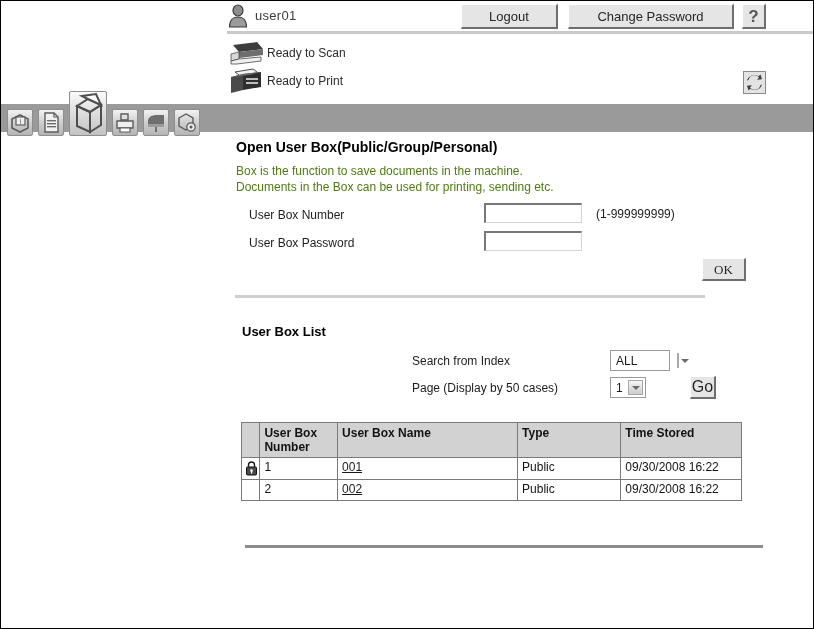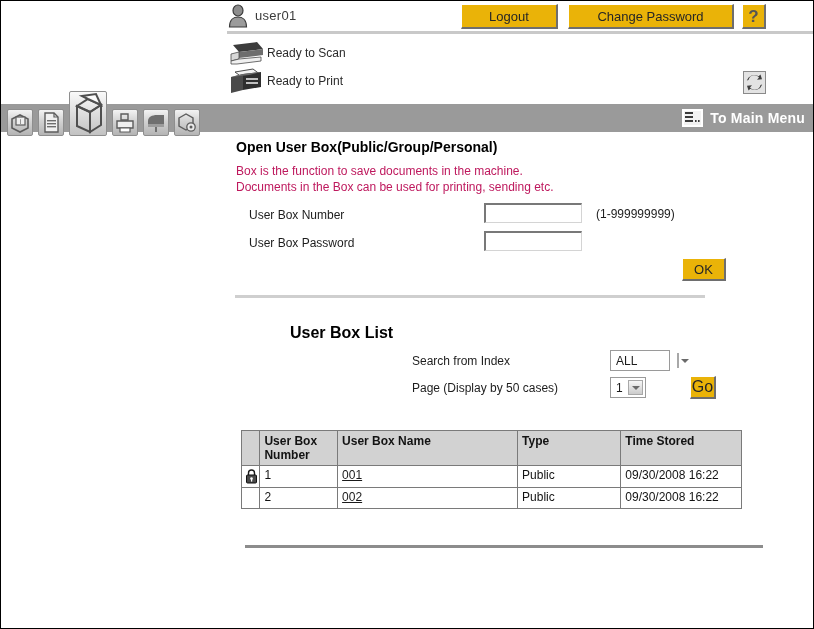--- a/index.html
+++ b/index.html
@@ -44,21 +44,21 @@
   #user-name {
     position: absolute;
     left: 28px; top: 6px;
     font-size: 13px;
     color: #3b3b3b;
     letter-spacing: 0.3px;
     white-space: nowrap;
   }
   .win-btn {
     position: absolute;
-    background: #eab308;
+    background: #e5e5e5;
     border-top: 1px solid #ffffff;
     border-left: 1px solid #ffffff;
     border-right: 2px solid #6e6e6e;
     border-bottom: 2px solid #6e6e6e;
     box-sizing: border-box;
     font-family: "Liberation Sans", sans-serif;
     font-size: 13px;
     color: #262626;
     text-align: center;
     cursor: pointer;
@@ -232,21 +232,21 @@
     left: 9px; top: 7px;
     font-size: 14px;
     font-weight: bold;
     color: #000000;
     white-space: nowrap;
   }
   #page-desc {
     position: absolute;
     left: 9px; top: 31px;
     font-size: 12px;
-    color: #be185d;
+    color: #4d7c0f;
     line-height: 16px;
   }
 
   #form-area {
     position: absolute;
     left: 0; top: 70px;
     width: 586px;
   }
   .form-row {
     position: relative;
@@ -277,44 +277,43 @@
   #userbox-number-hint {
     position: absolute;
     left: 359px; top: 5px;
     font-size: 12px;
     color: #1d1d1d;
     white-space: nowrap;
     margin-left: 10px;
   }
   #ok-button {
     position: absolute;
-    left: 455px; top: 126px;
-    width: 44px; height: 23px;
+    left: 475px; top: 126px;
+    width: 44px; height: 23px; font-family: Liberation Serif, serif;
   }
   #form-divider {
     position: absolute;
     left: 8px; top: 163px;
     width: 470px; height: 3px;
     background: #cfcfcf;
   }
 
   
   #list-section {
     position: absolute;
     left: 0; top: 192px;
     width: 586px;
   }
   #list-title {
     position: absolute;
     left: 15px; top: 0px;
-    font-size: 16px;
+    font-size: 13px;
     font-weight: bold;
     color: #000000;
     white-space: nowrap;
-    margin-left: 48px;
   }
   .search-row {
     position: absolute;
     left: 0;
     height: 26px;
   }
   #search-index-row { top: 25px; }
   #page-row { top: 52px; }
   .search-label {
     position: absolute;
@@ -366,21 +365,21 @@
   }
   #go-button {
     left: 463px; top: 0px;
     width: 26px; height: 23px;
     font-size: 16px;
   }
 
   
   #box-table {
     position: absolute;
-    left: 14px; top: 298px;
+    left: 14px; top: 290px;
     border-collapse: collapse;
     width: 501px;
     background: #ffffff;
   }
   #box-table th, #box-table td {
     border: 1px solid #7a7a7a;
     font-size: 12px;
     color: #131313;
     text-align: left;
     vertical-align: top;
@@ -516,32 +515,20 @@
     </div>
     <div class="tab-icon small" style="left:167px;">
       <svg width="24" height="25" viewBox="0 0 24 25">
         <path d="M4 8 L11 4 L18 8 L18 16 L11 20 L4 16 Z" fill="none" stroke="#5c5c5c" stroke-width="1.4"></path>
         <circle cx="16" cy="17" r="4.2" fill="#e8e8e8" stroke="#5c5c5c" stroke-width="1.3"></circle>
         <circle cx="16" cy="17" r="1.5" fill="#5c5c5c"></circle>
       </svg>
     </div>
   </div>
 
-  <div id="to-main-menu">
-    <span id="to-main-menu-icon">
-      <svg width="17" height="14" viewBox="0 0 17 14" style="display:block">
-        <rect x="1" y="1" width="8" height="2" fill="#3a3a3a"></rect>
-        <rect x="1" y="5" width="8" height="2" fill="#3a3a3a"></rect>
-        <rect x="1" y="9" width="8" height="2" fill="#3a3a3a"></rect>
-        <rect x="11" y="9" width="1.6" height="2" fill="#3a3a3a"></rect>
-        <rect x="14" y="9" width="1.6" height="2" fill="#3a3a3a"></rect>
-      </svg>
-    </span>
-    <span id="to-main-menu-label">To Main Menu</span>
-  </div>
 
 
   <div id="main">
 
     <div id="page-title">Open User Box(Public/Group/Personal)</div>
 
     <div id="page-desc">
       <div>Box is the function to save documents in the machine.</div>
       <div>Documents in the Box can be used for printing, sending etc.</div>
     </div>

